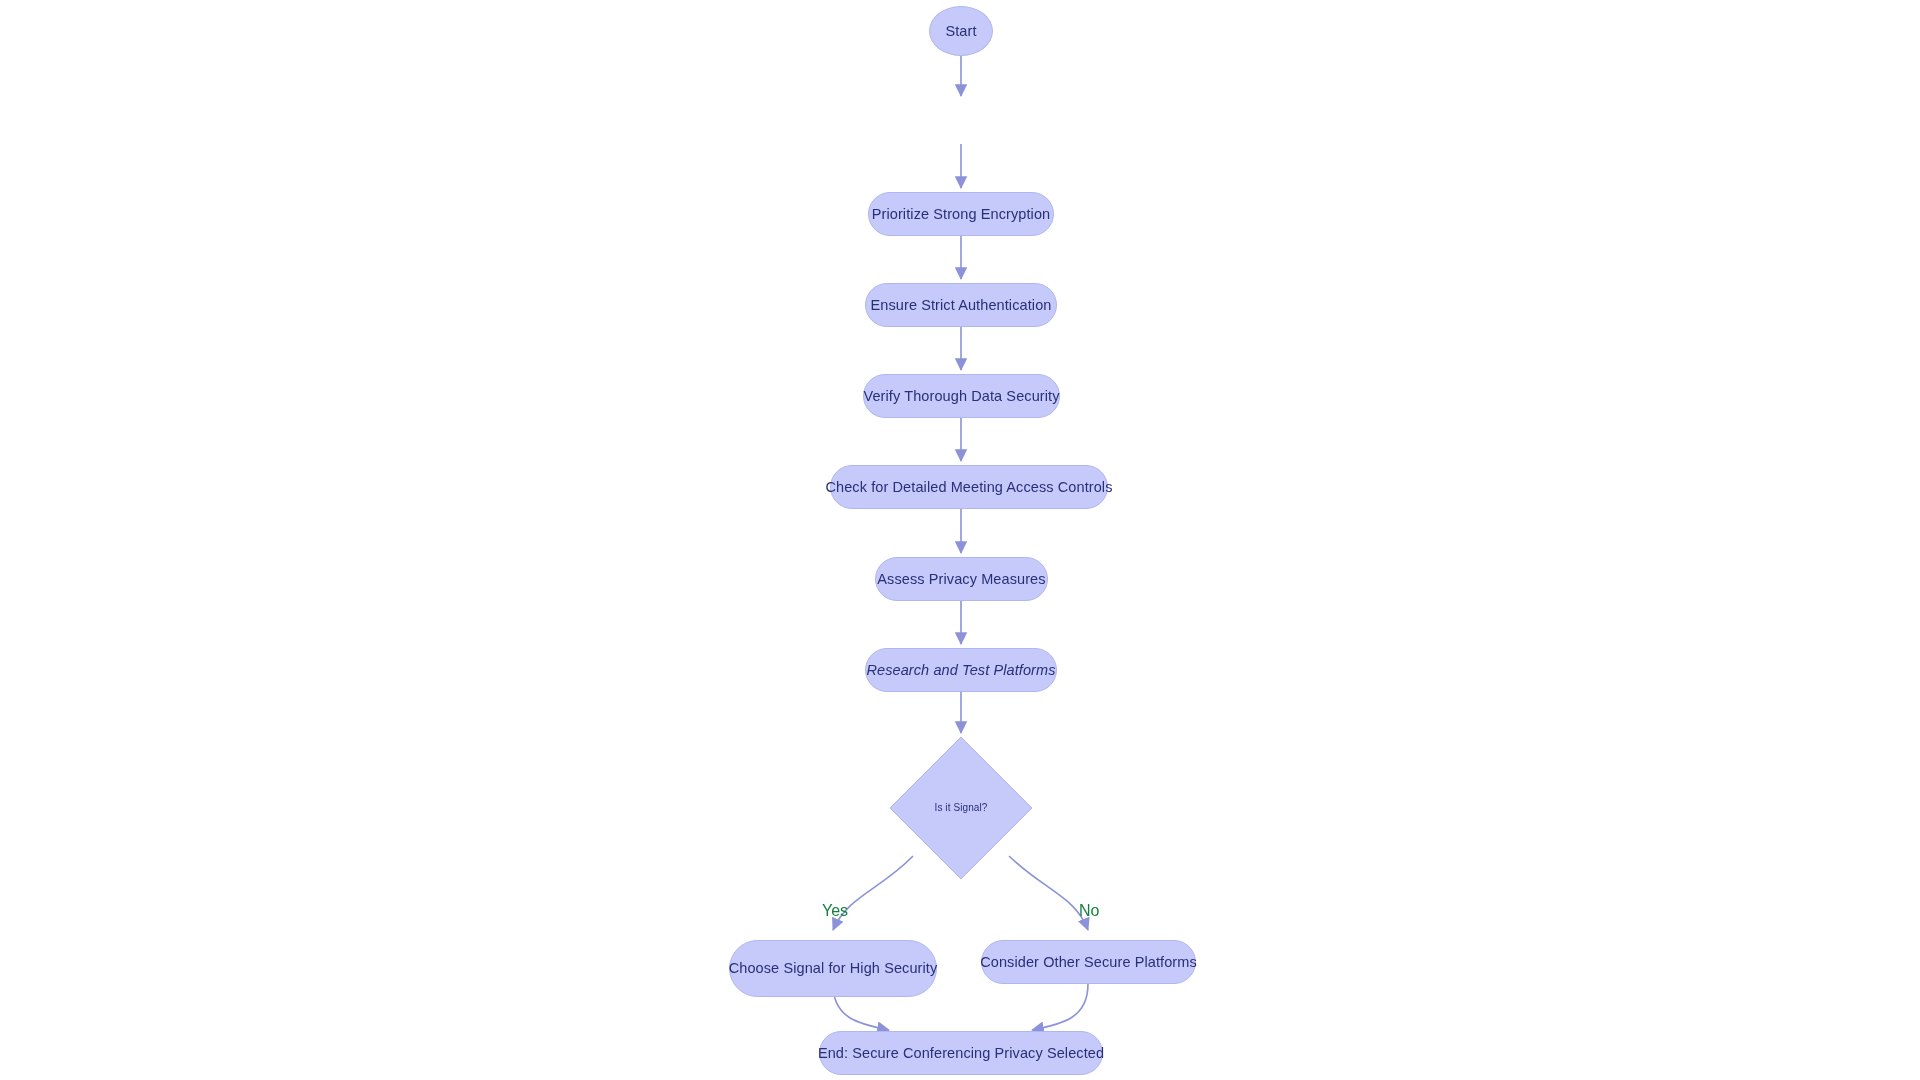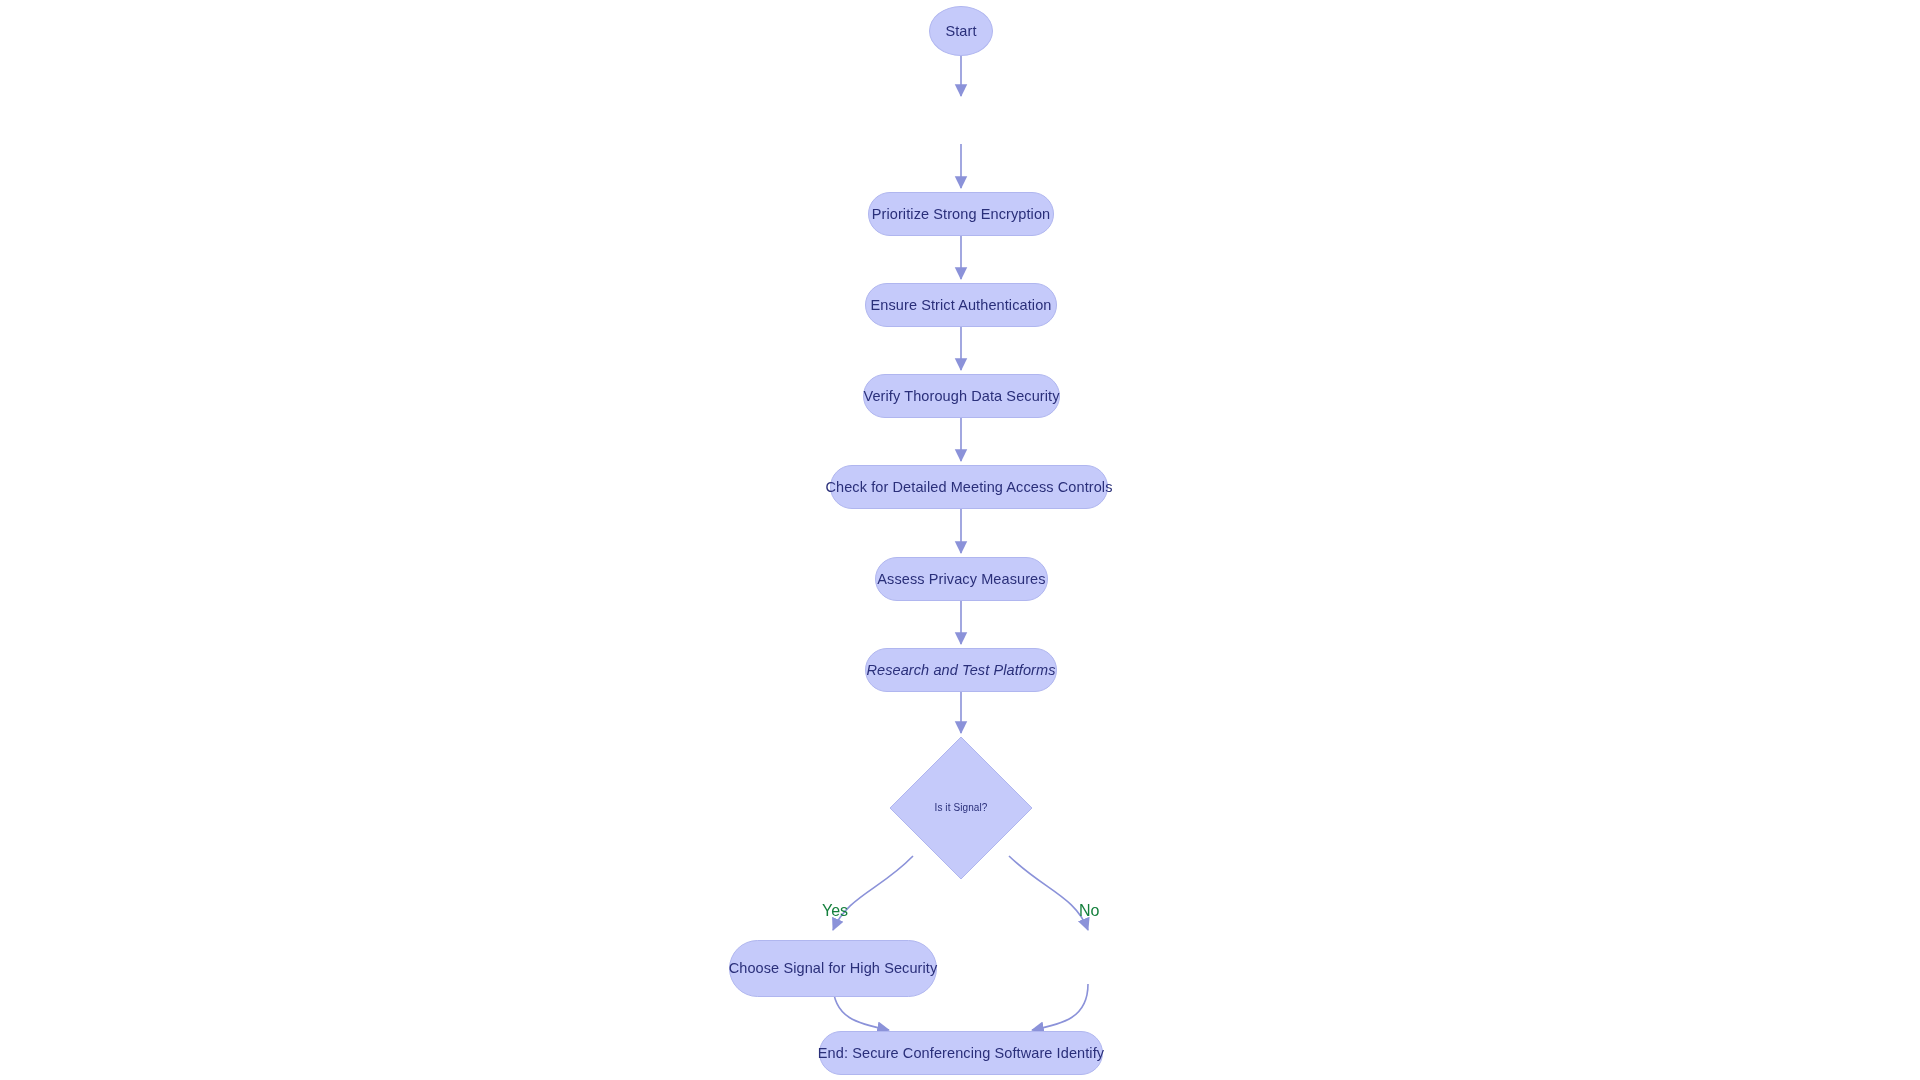--- a/index.html
+++ b/index.html
@@ -137,22 +137,25 @@
     <svg class="diamond-shape" viewBox="0 0 144 144" preserveAspectRatio="none" xmlns="http://www.w3.org/2000/svg">
       <polygon points="72,1 143,72 72,143 1,72" fill="#c5cafa" stroke="#b0b6ef" stroke-width="1"></polygon>
     </svg>
     <span class="decision-label">Is it Signal?</span>
   </div>
 
   <div class="node stadium" style="left:729px; top:940px; width:208px; height:57px;">
     <span>Choose Signal for High Security</span>
   </div>
 
+  <div class="node stadium" style="left:981px; top:940px; width:215px; height:44px;">
+    <span>Consider Other Secure Platforms</span>
+  </div>
 
   <div class="node stadium" style="left:819px; top:1031px; width:284px; height:44px;">
-    <span>End: Secure Conferencing Software Identify</span>
+    <span>End: Secure Conferencing Privacy Selected</span>
   </div>
 
   <div class="edge-label" style="left:822px; top:903px;">Yes</div>
 
   <div class="edge-label" style="left:1079px; top:903px;">No</div>
 
 </div>
 
 </body></html>

